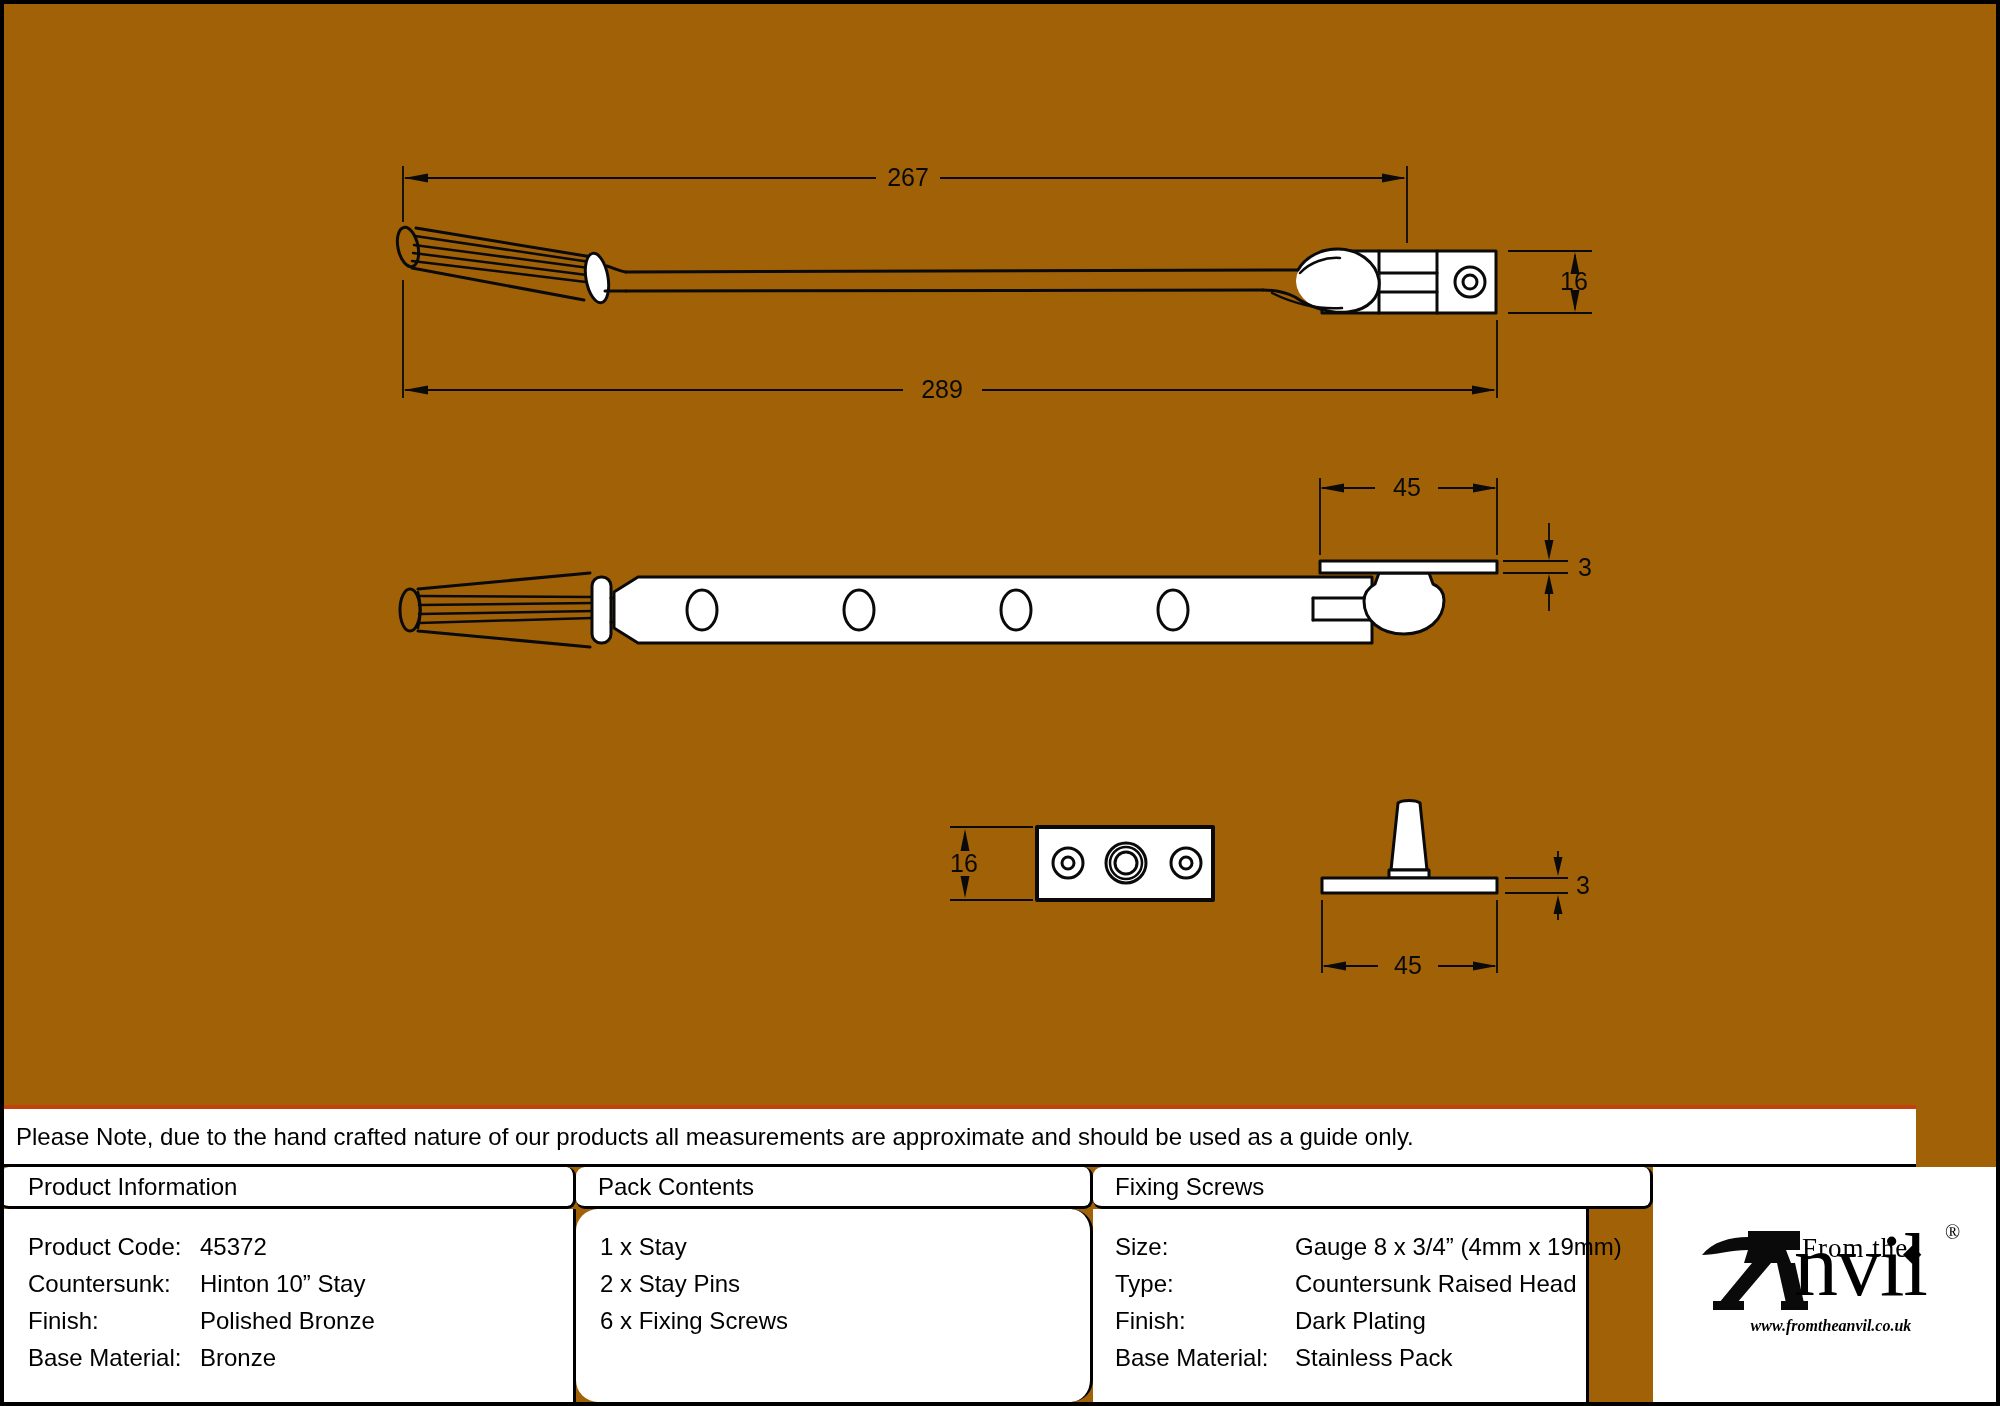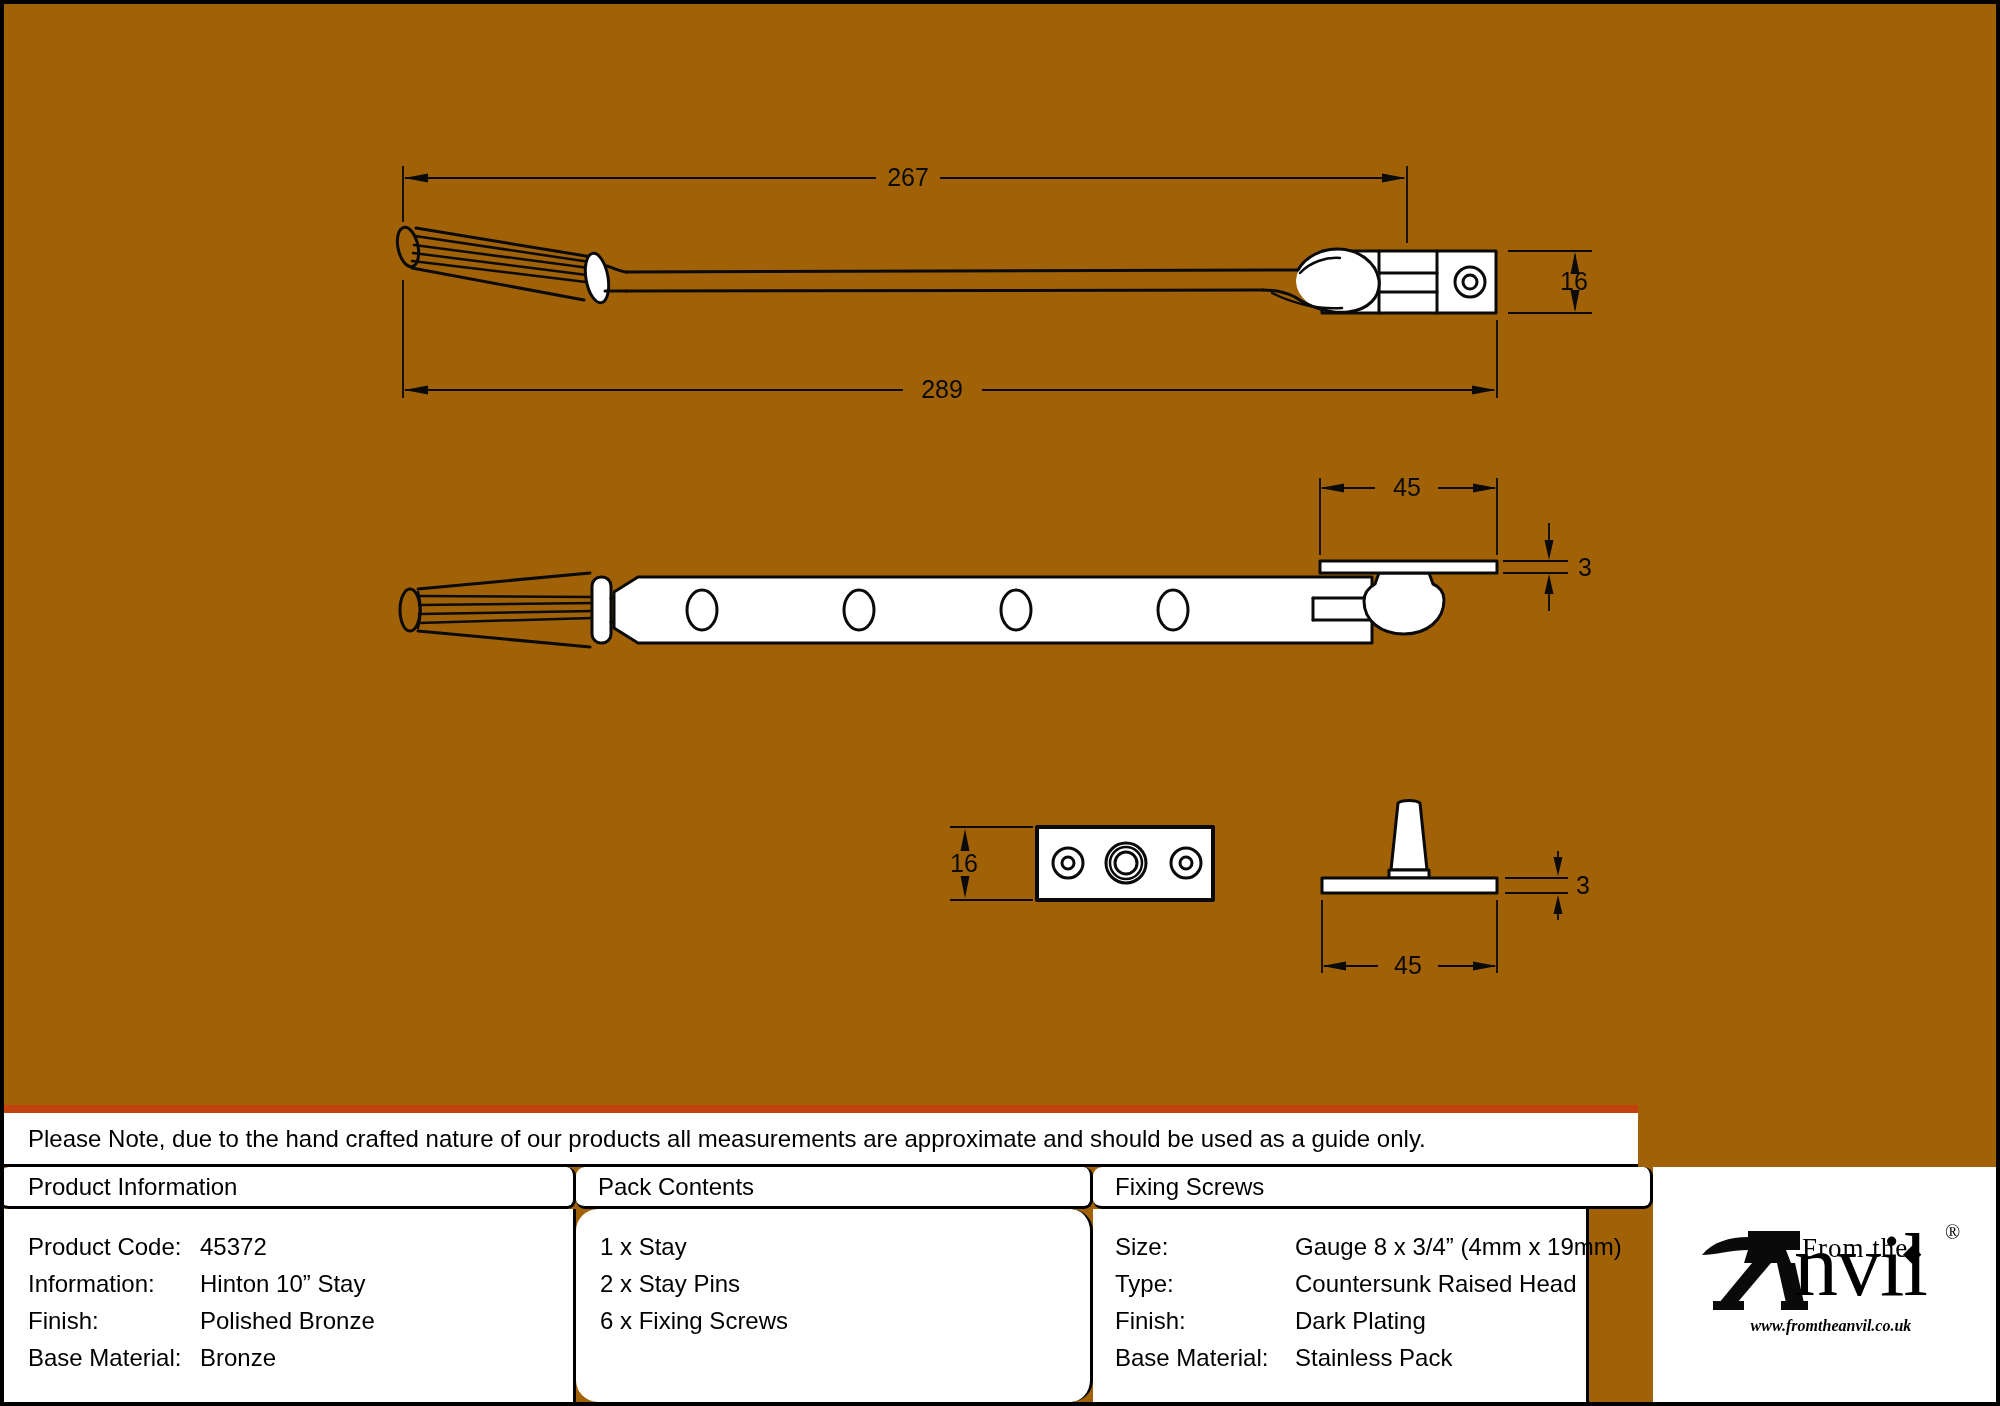--- a/index.html
+++ b/index.html
@@ -3,23 +3,23 @@
 <meta charset="utf-8">
 <style>
   html,body{margin:0;padding:0;background:#fff;}
   .page{position:relative;width:2000px;height:1406px;background:#a16207;overflow:hidden;
         font-family:"Liberation Sans",sans-serif;color:#000;}
   .page-border{position:absolute;inset:0;border:4px solid #000;pointer-events:none;z-index:50;}
   svg text{font-family:"Liberation Sans",sans-serif;}
 
   .drawing-svg{position:absolute;left:0;top:0;}
 
-  .note-bar{position:absolute;left:0;top:1105px;width:1638px;height:62px;box-sizing:border-box;
-            border-top:8px solid #c2410c;border-bottom:3px solid #000;display:flex;align-items:center;
-            padding-left:28px;font-size:24px;background:#fff;}
+  .note-bar{position:absolute;left:0;top:1105px;width:1916px;height:62px;box-sizing:border-box;
+            border-top:4px solid #c2410c;border-bottom:3px solid #000;display:flex;align-items:center;
+            padding-left:16px;font-size:24px;background:#fff;}
 
   .hcell{position:absolute;top:1167px;height:42px;box-sizing:border-box;border-bottom:3px solid #000;
          border-right:3px solid #000;display:flex;align-items:center;font-size:24px;background:#fff;border-radius:9px;}
   .bcell{position:absolute;top:1209px;height:193px;box-sizing:border-box;border-right:3px solid #000;background:#fff;}
   .row{position:absolute;white-space:nowrap;font-size:24px;}
   .kv-val{position:absolute;white-space:nowrap;font-size:24px;}
 
   .logo-cell{position:absolute;left:1653px;top:1167px;width:344px;height:235px;background:#fff;}
   .logo-box{position:absolute;left:47px;top:56px;width:262px;height:132px;}
   .logo-fromthe{position:absolute;left:102px;top:10px;font-family:"Liberation Serif",serif;font-size:27px;letter-spacing:1px;}
@@ -206,21 +206,21 @@
   </div>
   <div class="hcell" style="left:1093px;width:560px;padding-left:22px;">
     <span>Fixing Screws</span>
   </div>
 
   <div class="bcell" style="left:0;width:576px;">
     <div class="row" style="left:28px;top:24px;">
       <span>Product Code:</span></div>
     <div class="kv-val" style="left:200px;top:24px;">45372</div>
     <div class="row" style="left:28px;top:61px;">
-      <span>Information:</span></div>
+      <span>Countersunk:</span></div>
     <div class="kv-val" style="left:200px;top:61px;">Hinton 10” Stay</div>
     <div class="row" style="left:28px;top:98px;">
       <span>Finish:</span></div>
     <div class="kv-val" style="left:200px;top:98px;">Polished Bronze</div>
     <div class="row" style="left:28px;top:135px;">
       <span>Base Material:</span></div>
     <div class="kv-val" style="left:200px;top:135px;">Bronze</div>
   </div>
 
   <div class="bcell" style="left:576px;width:517px;border-radius:22px;">

